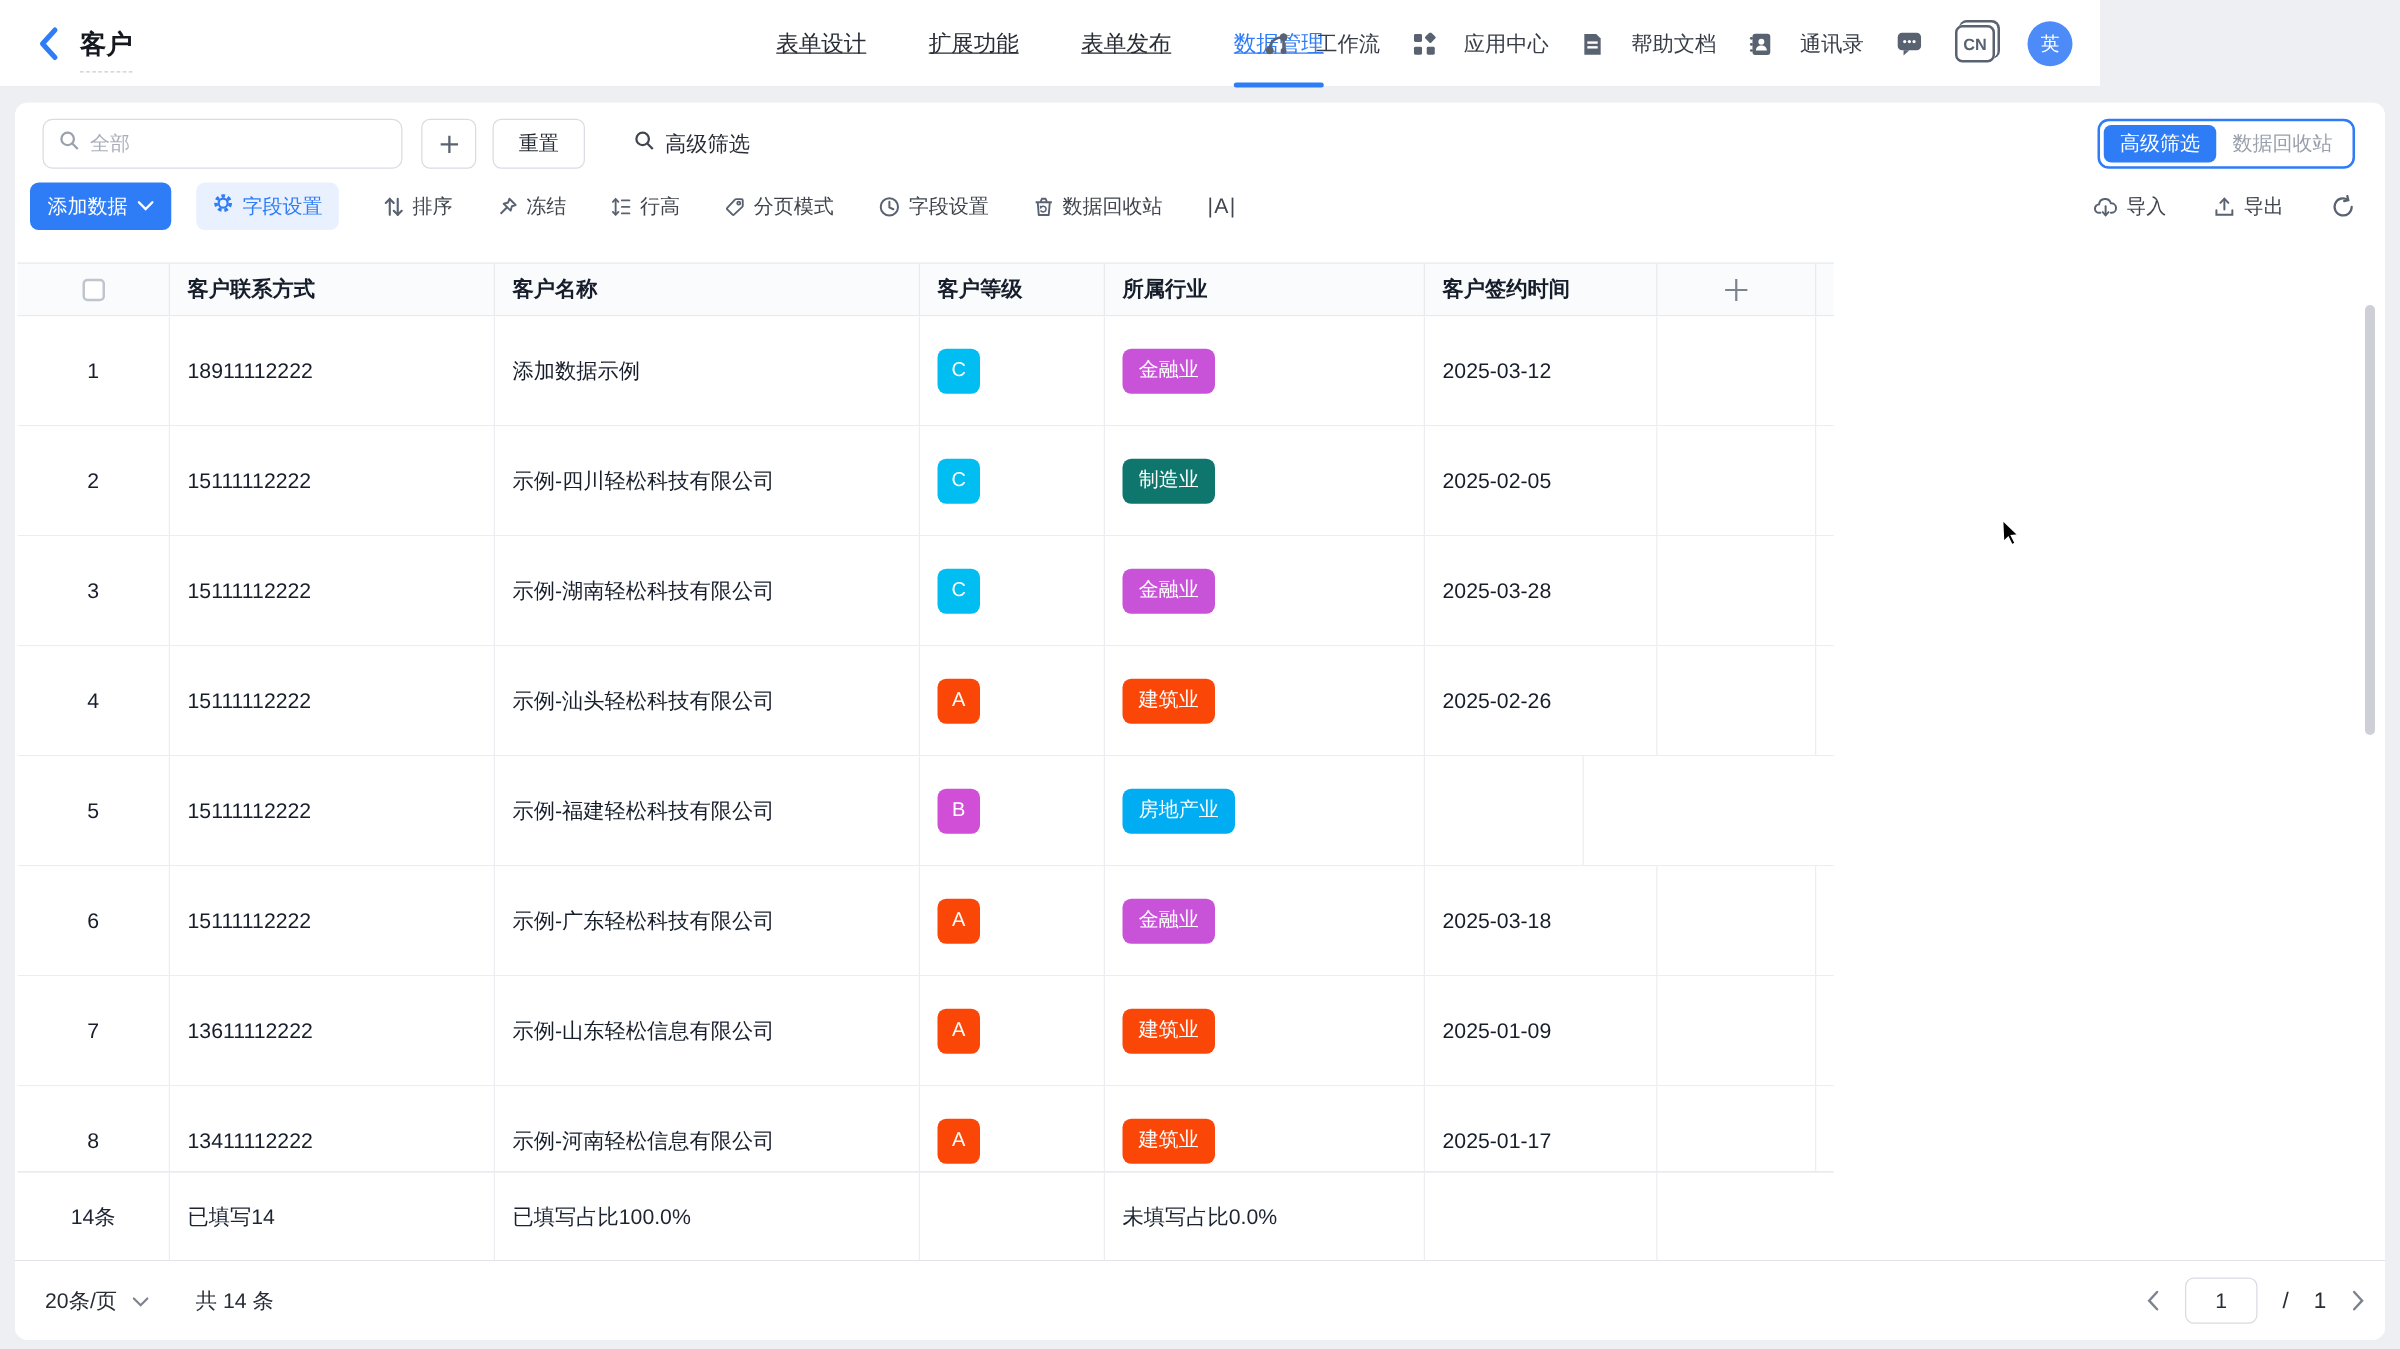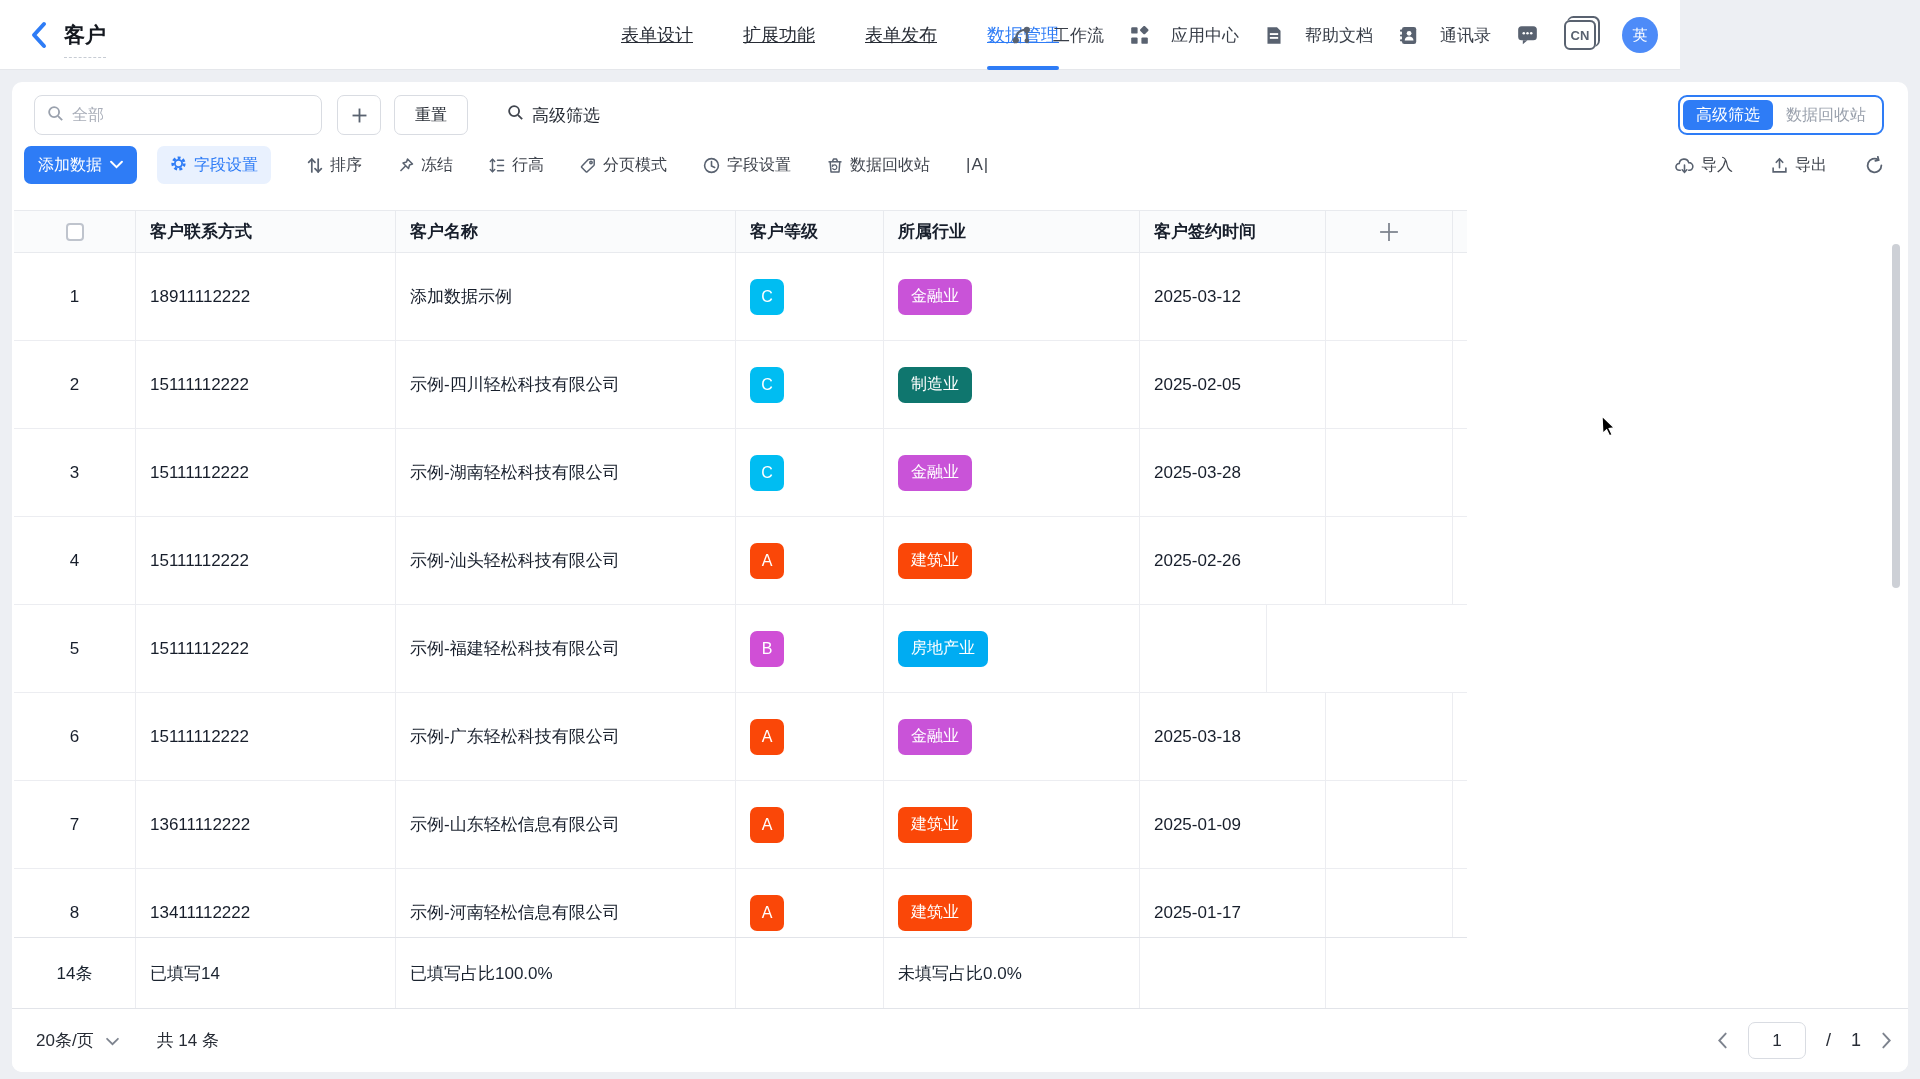--- a/index.html
+++ b/index.html
@@ -45,21 +45,21 @@
   .filter-toggle { position:absolute; right:24px; top:1px; height:40px; border:2px solid #2e7cf6; border-radius:9px;
     display:flex; align-items:center; padding:3px; background:#fff; }
   .seg { height:30px; display:flex; align-items:center; padding:0 13px; font-size:16px; border-radius:6px; cursor:pointer; }
   .seg.active { background:#2e7cf6; color:#fff; }
   .seg.inactive { color:#9aa1ad; }
 
   
   .toolbar-row { position:absolute; top:63px; left:0; width:100%; height:40px; display:flex; align-items:center; }
   .tb-left { display:flex; align-items:center; gap:36px; margin-left:12px; }
   .add-data-btn { height:38px; background:#2e7cf6; color:#fff; border-radius:7px; display:flex; align-items:center;
-    gap:8px; padding:0 14px; font-size:16px; cursor:pointer;font-family:Liberation Mono, monospace; }
+    gap:8px; padding:0 14px; font-size:16px; cursor:pointer; }
   .field-set-btn { height:38px; background:#e9f1fe; color:#2e7cf6; border-radius:7px; display:flex; align-items:center;
     gap:7px; padding:0 13px; font-size:16px; cursor:pointer; margin-left:-16px; }
   .tb-item { display:flex; align-items:center; gap:7px; font-size:16px; color:#40454e; cursor:pointer; }
   .tb-item svg { display:block; }
   .ai-item { font-size:17px; color:#40454e; letter-spacing:1px; }
   .tb-right { position:absolute; right:24px; display:flex; align-items:center; gap:38px; }
 
   
   .table-area { position:absolute; left:2px; top:128px; width:1453px; }
   .thead { display:flex; height:43px; background:#fafbfc; border-top:1px solid #e8eaee; border-bottom:1px solid #e8eaee; }

